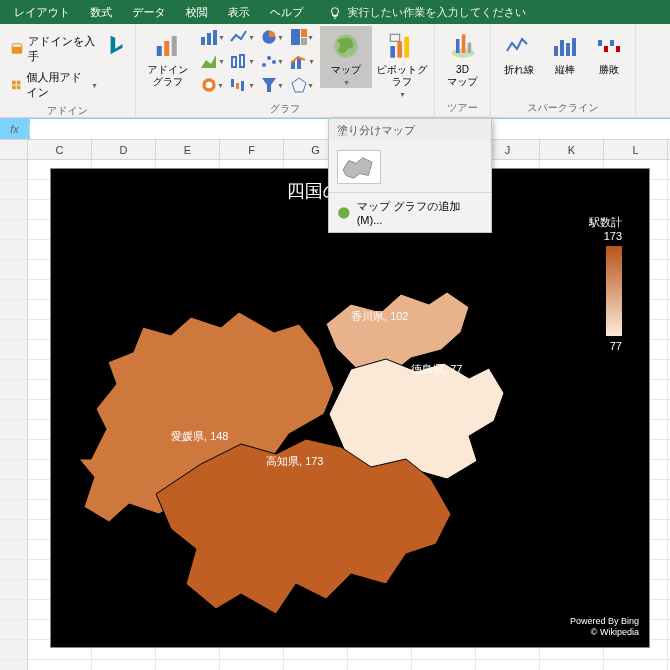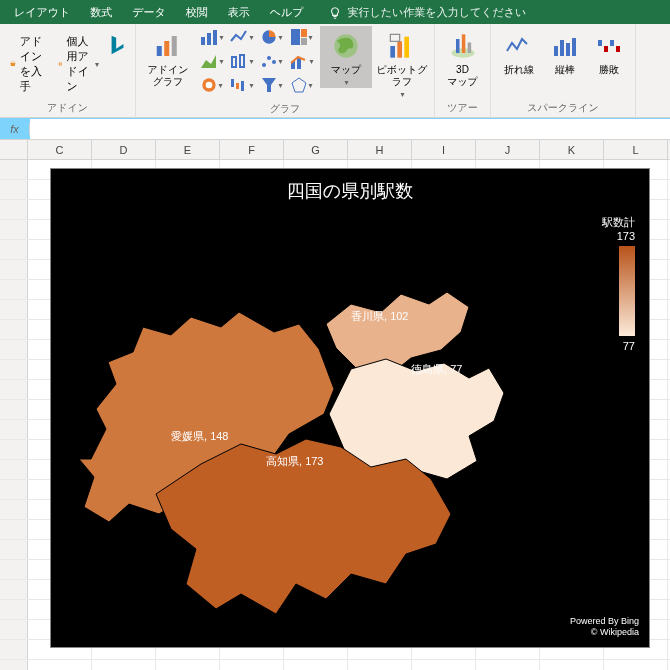--- a/index.html
+++ b/index.html
@@ -13,21 +13,21 @@
 .ribbon { background:#f3f2f1; border-bottom:1px solid #d4d4d4; display:flex; height:94px; position:relative; }
 .group { display:flex; flex-direction:column; border-right:1px solid #e1dfdd; padding:2px 6px 0; height:94px; }
 .group-body { flex:1; display:flex; align-items:flex-start; gap:4px; }
 .group-label { text-align:center; font-size:10px; color:#666; padding:2px 0 3px; }
 
 .bigbtn { display:flex; flex-direction:column; align-items:center; justify-content:flex-start; width:52px; padding-top:4px; gap:2px; cursor:pointer; }
 .bigbtn .icon { width:32px; height:32px; display:flex; align-items:center; justify-content:center; }
 .bigbtn .lbl { font-size:10px; text-align:center; line-height:1.2; }
 .bigbtn.active { background:#c8c6c4; }
 .smallrow { display:flex; align-items:center; gap:4px; padding:2px 4px; cursor:pointer; font-size:11px; }
-.col { display:flex; flex-direction:row; gap:2px; }
+.col { display:flex; flex-direction:column; gap:2px; }
 .chartgrid { display:grid; grid-template-columns:repeat(4,28px); grid-template-rows:repeat(3,22px); gap:2px; }
 .chartgrid .cb { display:flex; align-items:center; justify-content:center; cursor:pointer; }
 .caret { font-size:8px; margin-left:1px; color:#666; }
 
 .dropdown { position:absolute; top:94px; left:328px; width:164px; background:#f3f2f1; border:1px solid #c8c6c4; box-shadow:2px 2px 6px rgba(0,0,0,.25); z-index:20; }
 .dropdown .hdr { font-size:11px; color:#555; padding:4px 8px; background:#eee; }
 .dropdown .opt { padding:8px; display:flex; }
 .dropdown .opt .thumb { width:44px; height:34px; border:1px solid #c8c6c4; background:#fff; display:flex; align-items:center; justify-content:center; }
 .dropdown .add { border-top:1px solid #d4d4d4; padding:6px 8px; display:flex; align-items:center; gap:6px; cursor:pointer; }
 
@@ -37,21 +37,21 @@
 
 .sheet { position:relative; overflow:hidden; height:530px; }
 .colheads { display:flex; background:#f3f2f1; height:20px; border-bottom:1px solid #d4d4d4; }
 .colheads .ch { width:64px; text-align:center; font-size:11px; color:#444; border-right:1px solid #d4d4d4; line-height:20px; }
 .rows .rw { display:flex; height:20px; border-bottom:1px solid #e8e8e8; }
 .rows .rh { width:28px; background:#f3f2f1; border-right:1px solid #d4d4d4; text-align:center; font-size:11px; color:#444; line-height:20px; }
 .rows .cell { width:64px; border-right:1px solid #e8e8e8; }
 
 .chart-embed { position:absolute; top:28px; left:50px; width:600px; height:480px; background:#000; border:1px solid #888; }
 .chart-title { color:#fff; text-align:center; font-size:18px; padding:10px 0 4px; }
-.legend { position:absolute; right:14px; top:46px; width:50px; color:#fff; font-size:11px; text-align:right; }
+.legend { position:absolute; right:27px; top:46px; width:50px; color:#fff; font-size:11px; text-align:right; }
 .legend .bar { width:16px; height:90px; margin:4px 0 4px auto; background:linear-gradient(#b8531a,#fcead9); }
 .map-label { position:absolute; color:#fff; font-size:11px; white-space:nowrap; }
 .credit { position:absolute; right:10px; bottom:8px; color:#fff; font-size:9px; text-align:right; line-height:1.3; }
 svg.shikoku { position:absolute; top:40px; left:0; }
 </style>
 </head>
 <body>
 
 <div class="menubar">
   <div class="tab">レイアウト</div>
@@ -269,20 +269,36 @@
               <rect x="19" y="10" width="4" height="6" fill="#c00000"></rect>
             </svg>
           </div>
         <div class="lbl">勝敗</div>
       </div>
     </div>
     <div class="group-label">スパークライン</div>
   </div>
 
 
+  <div class="dropdown">
+    <div class="hdr">塗り分けマップ</div>
+    <div class="opt">
+      <div class="thumb">
+          <svg width="38" height="28" viewBox="0 0 40 30" fill="#bbb" stroke="#888">
+            <path d="M3 18l6-10 8 3 7-6 10 5-4 14-9-2-7 5-8-3z"></path>
+          </svg>
+        </div>
+    </div>
+    <div class="add">
+      <svg width="14" height="14" viewBox="0 0 24 24" fill="#70ad47">
+          <circle cx="12" cy="12" r="10"></circle>
+        </svg>
+      <span>マップ グラフの追加(M)...</span>
+    </div>
+  </div>
 </div>
 
 <div class="fx">
   <div class="sym">fx</div>
   <input type="text" style="">
 </div>
 
 <div class="sheet">
   <div class="colheads">
     <div style="width:28px;border-right:1px solid #d4d4d4"></div>

